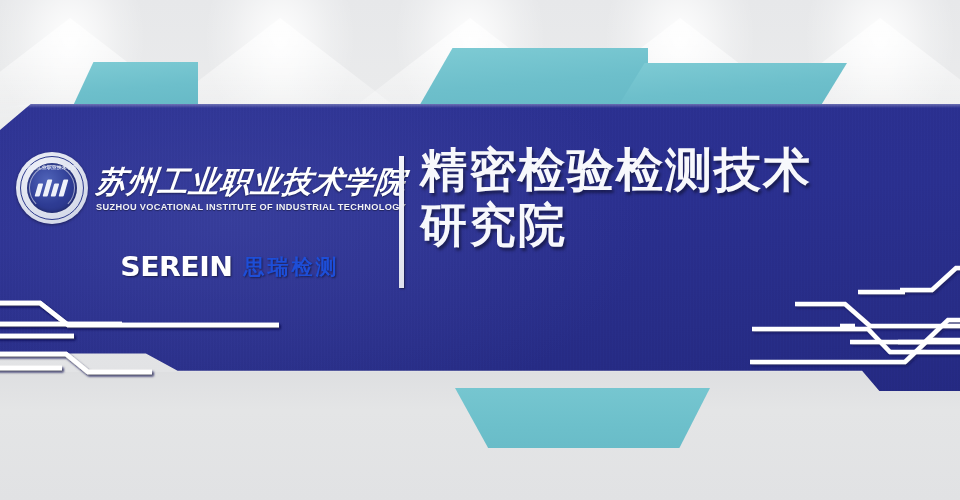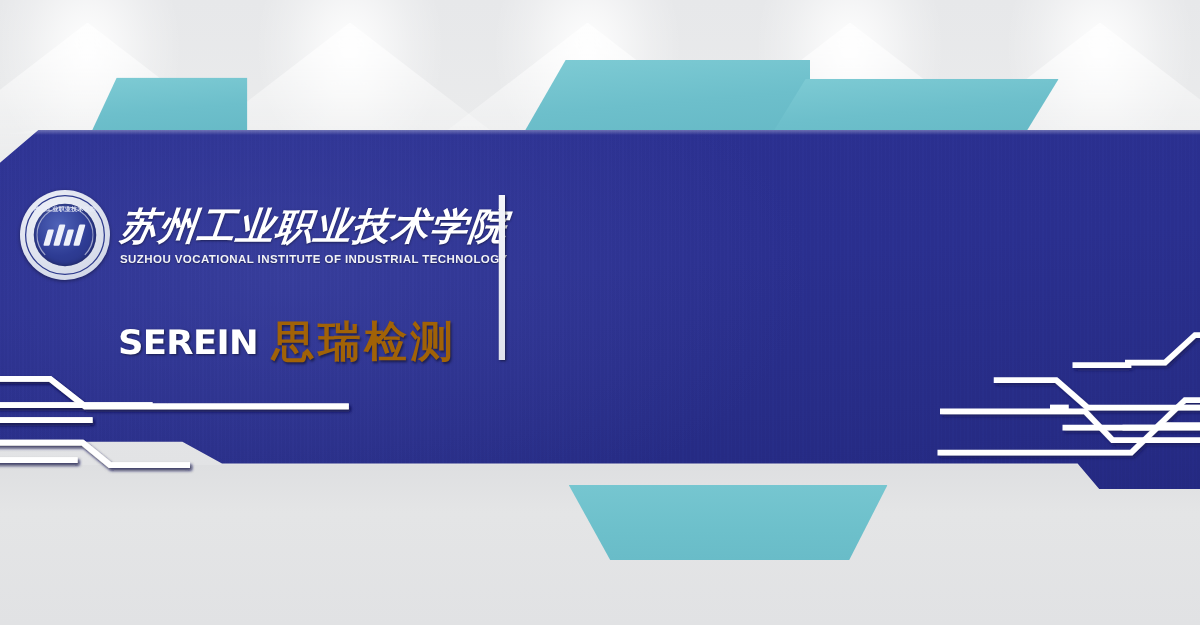--- a/index.html
+++ b/index.html
@@ -104,21 +104,21 @@
     margin-top:27px;display:flex;align-items:center;justify-content:center;
     gap:14px;padding-left:58px;
   }
   .serein-mark{
     font-size:27px;font-weight:800;letter-spacing:-.5px;color:#fff;
     font-family:"DejaVu Sans","Liberation Sans",sans-serif;
     transform:scaleX(1.05);
     text-shadow:1px 1px 2px rgba(0,0,0,.5);
   }
   .serein-cn{
-    font-size:34px;font-weight:700;color:#a16207;letter-spacing:3px;
+    font-size:21px;font-weight:700;color:#1d4ed8;letter-spacing:3px;
     font-family:"DejaVu Sans","Liberation Sans",sans-serif;
     text-shadow:1px 1px 2px rgba(0,0,0,.45);
   }
 
   .divider{
     position:absolute;left:399px;top:52px;width:5px;height:132px;
     background:linear-gradient(180deg,#f4f5fa,#dfe1ec);
     box-shadow:1px 1px 2px rgba(0,0,0,.45);
   }
 
@@ -237,15 +237,19 @@
       </div>
 
       <div class="serein-row">
         <span class="serein-mark">SEREIN</span>
         <span class="serein-cn">思瑞检测</span>
       </div>
     </div>
 
     <div class="divider"></div>
 
+    <div class="title">
+      <div>精密检验检测技术</div>
+      <div>研究院</div>
+    </div>
 
   </div>
 </div>
 
 </body></html>

